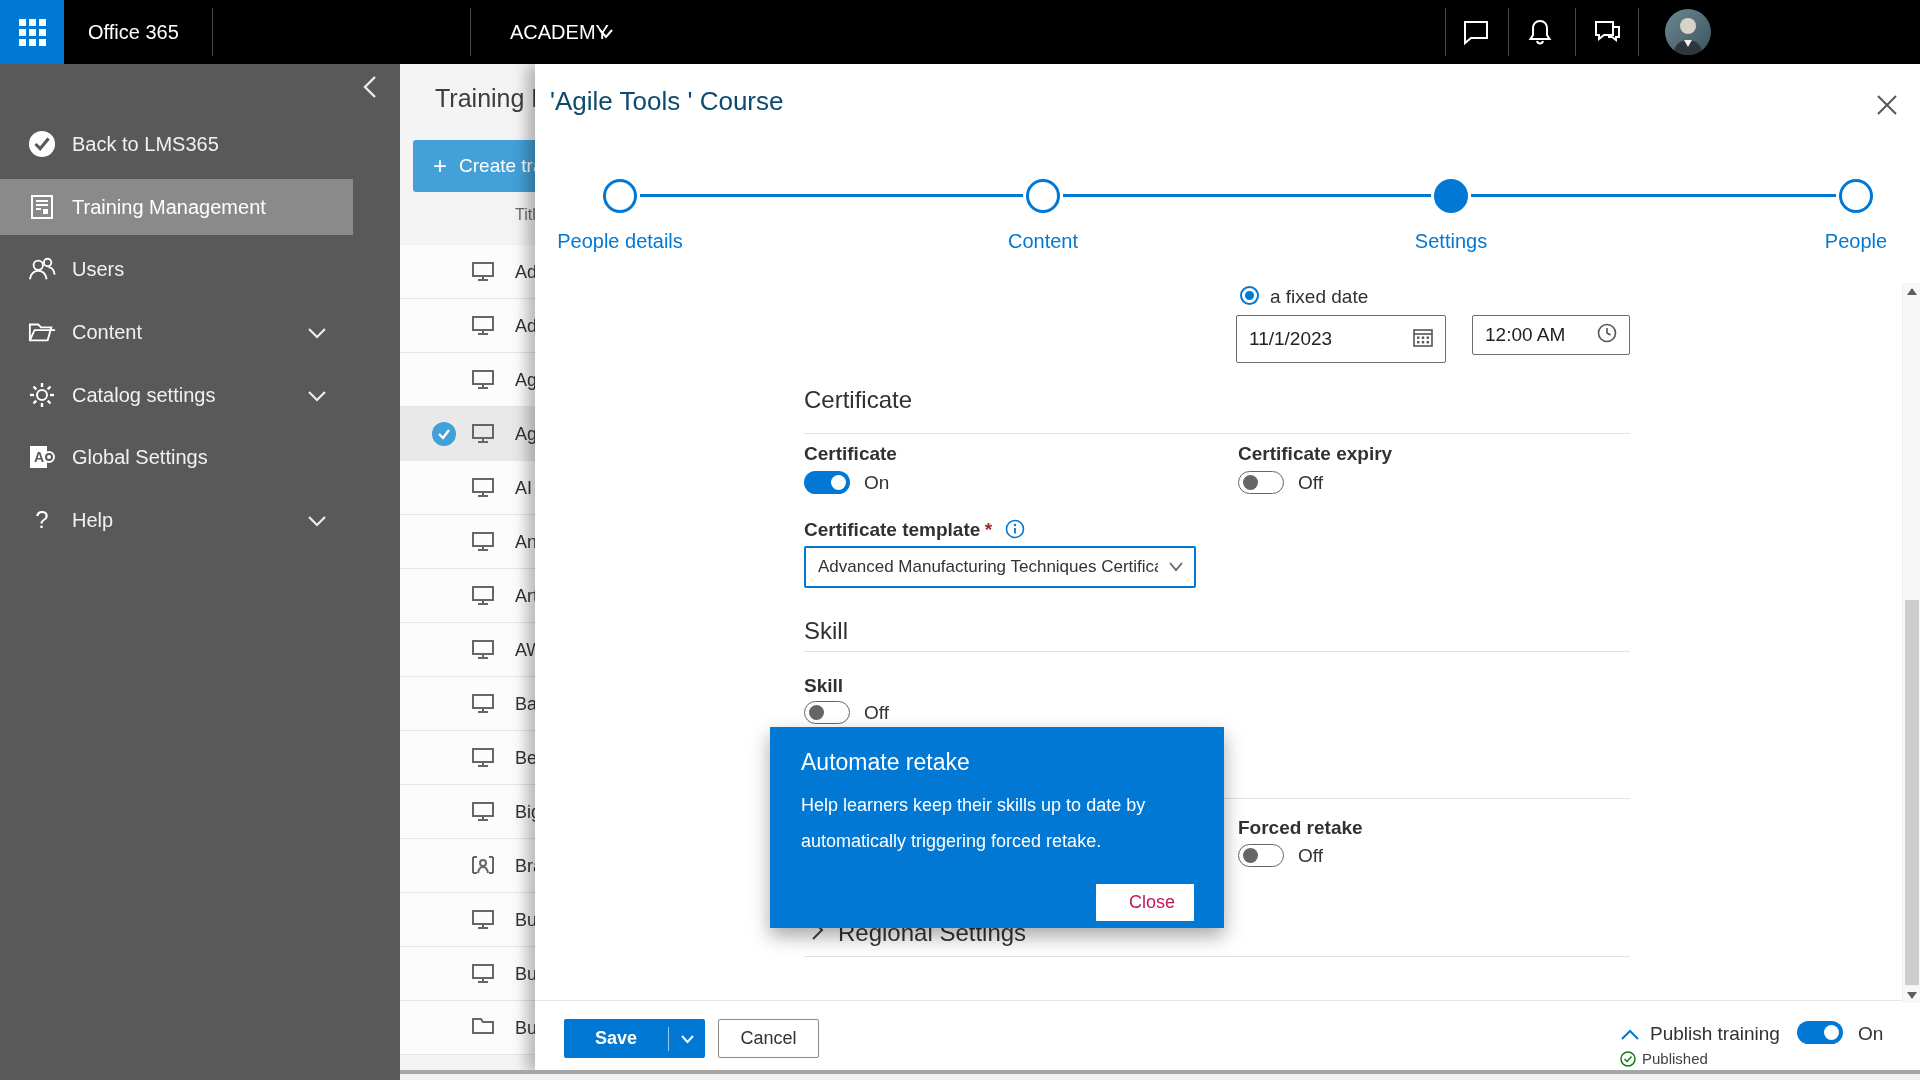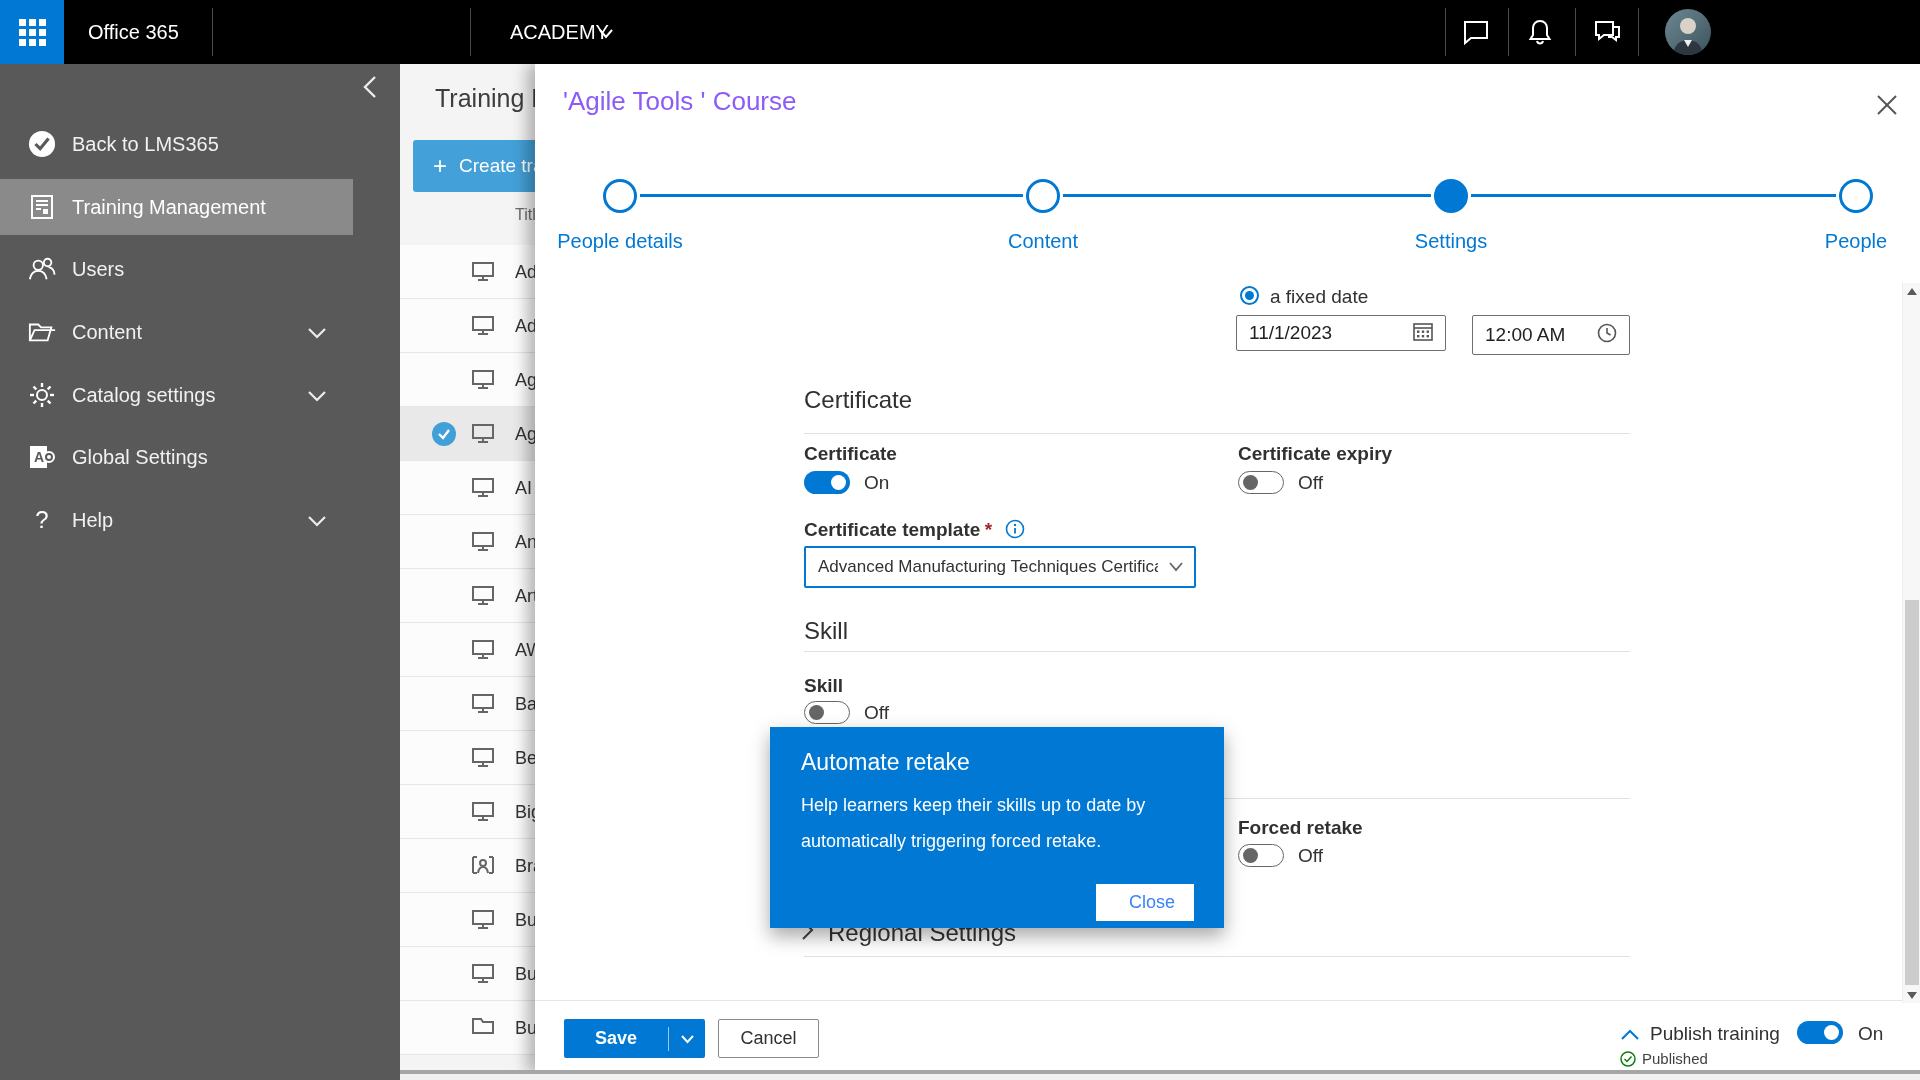--- a/index.html
+++ b/index.html
@@ -41,21 +41,21 @@
   .lrow{position:relative;height:54px;background:#fcfcfc;border-bottom:1px solid #e6e6e6;}
   .lrow.sel{background:#e9e9e9;}
   .lrow .ricon{position:absolute;left:72px;top:16px;}
   .lrow .rlabel{position:absolute;left:115px;top:17px;font-size:18px;color:#333;white-space:nowrap;}
   .selcheck{position:absolute;left:32px;top:15px;width:24px;height:24px;border-radius:50%;background:#42a0d9;
             display:flex;align-items:center;justify-content:center;}
 
   
   .modal{left:535px;top:64px;width:1385px;height:1008px;background:#fff;z-index:10;
          box-shadow:-8px 0 14px rgba(0,0,0,.28);}
-  .modal-title{left:28px;top:22px;font-size:26px;color:#8b5cf6;}
+  .modal-title{left:15px;top:22px;font-size:26px;color:#0c4a6e;}
   .close-x{left:1335px;top:24px;width:34px;height:34px;display:flex;align-items:center;justify-content:center;}
 
   
   .step-line{top:130px;height:3px;background:#0078d4;}
   .step-circle{top:115px;width:34px;height:34px;border-radius:50%;border:3px solid #0078d4;background:#fff;}
   .step-circle.filled{background:#0078d4;}
   .step-label{top:166px;font-size:20px;color:#0078d4;text-align:center;width:160px;margin-left:-80px;}
 
   
   .sec-head{font-size:24px;color:#323130;}
@@ -75,21 +75,21 @@
             font-size:17px;color:#333;padding:0 10px 0 12px;justify-content:space-between;}
   .dd-text{overflow:hidden;white-space:nowrap;max-width:340px;}
   .req{color:#a4262c;}
   .regional{font-size:24px;color:#333;display:flex;align-items:center;gap:14px;}
 
   
   .popup{left:235px;top:663px;width:454px;height:201px;background:#0078d4;z-index:30;
          box-shadow:0 8px 18px rgba(0,0,0,.35);}
   .popup-title{left:31px;top:22px;font-size:23px;font-weight:normal;color:#fff;}
   .popup-body{left:31px;top:60px;width:396px;font-size:18px;line-height:36px;color:#fff;}
-  .popup-close{left:326px;top:157px;width:98px;height:37px;background:#fff;color:#3b82f6;font-size:18px;
+  .popup-close{left:326px;top:157px;width:98px;height:37px;background:#fff;color:#be185d;font-size:18px;
                display:flex;align-items:center;justify-content:center;padding-left:14px;}
 
   
   .save-btn{left:29px;top:955px;width:141px;height:39px;background:#0078d4;border-radius:2px;color:#fff;
             display:flex;align-items:center;}
   .save-label{flex:1;text-align:center;font-size:18px;font-weight:bold;}
   .save-sep{width:1px;height:24px;background:rgba(255,255,255,.6);}
   .save-caret{width:36px;display:flex;align-items:center;justify-content:center;}
   .cancel-btn{left:183px;top:955px;width:101px;height:39px;background:#fff;border:1px solid #8a8a8a;border-radius:2px;
               color:#323130;font-size:18px;display:flex;align-items:center;justify-content:center;}
@@ -428,21 +428,21 @@
     <div class="abs step-label" style="left:85px;">People details</div>
     <div class="abs step-label" style="left:508px;">Content</div>
     <div class="abs step-label" style="left:916px;">Settings</div>
     <div class="abs step-label" style="left:1321px;">People</div>
 
     <div class="abs radio" style="left:705px;top:222px;">
         <span class="dot"></span>
       </div>
     <div class="abs nowrap" style="left:735px;top:222px;font-size:19px;">a fixed date</div>
 
-    <div class="abs input" style="left:701px;top:251px;width:210px;height:36px;">
+    <div class="abs input" style="left:701px;top:251px;width:210px;height:48px;">
       <span>11/1/2023</span>
       <span>
         <svg width="20" height="20" viewBox="0 0 20 20">
             <rect x="1" y="3" width="18" height="16" fill="none" stroke="#555" stroke-width="1.6"></rect>
             <line x1="1" y1="7" x2="19" y2="7" stroke="#555" stroke-width="1.6"></line>
             <g fill="#555">
               <rect x="4" y="9.5" width="2.4" height="2.4"></rect>
               <rect x="8.8" y="9.5" width="2.4" height="2.4"></rect>
               <rect x="13.6" y="9.5" width="2.4" height="2.4"></rect>
               <rect x="4" y="14" width="2.4" height="2.4"></rect>
@@ -506,21 +506,21 @@
     <div class="abs t-state" style="left:329px;top:638px;">Off</div>
 
     <div class="abs divider" style="left:269px;top:734px;width:826px;"></div>
 
     <div class="abs f-label nowrap" style="left:703px;top:753px;">Forced retake</div>
     <div class="abs toggle off" style="left:703px;top:780px;">
         <span class="knob"></span>
       </div>
     <div class="abs t-state" style="left:763px;top:781px;">Off</div>
 
-    <div class="abs regional" style="left:266px;top:855px;justify-content:space-between;">
+    <div class="abs regional" style="left:276px;top:855px;justify-content:space-between;">
       <span>
         <svg width="13" height="22">
             <polyline points="2,2 11,11 2,20" fill="none" stroke="#444" stroke-width="2"></polyline>
           </svg>
       </span>
       <span class="nowrap">Regional Settings</span>
     </div>
     <div class="abs divider" style="left:269px;top:892px;width:826px;"></div>
 
     <div class="abs popup">

